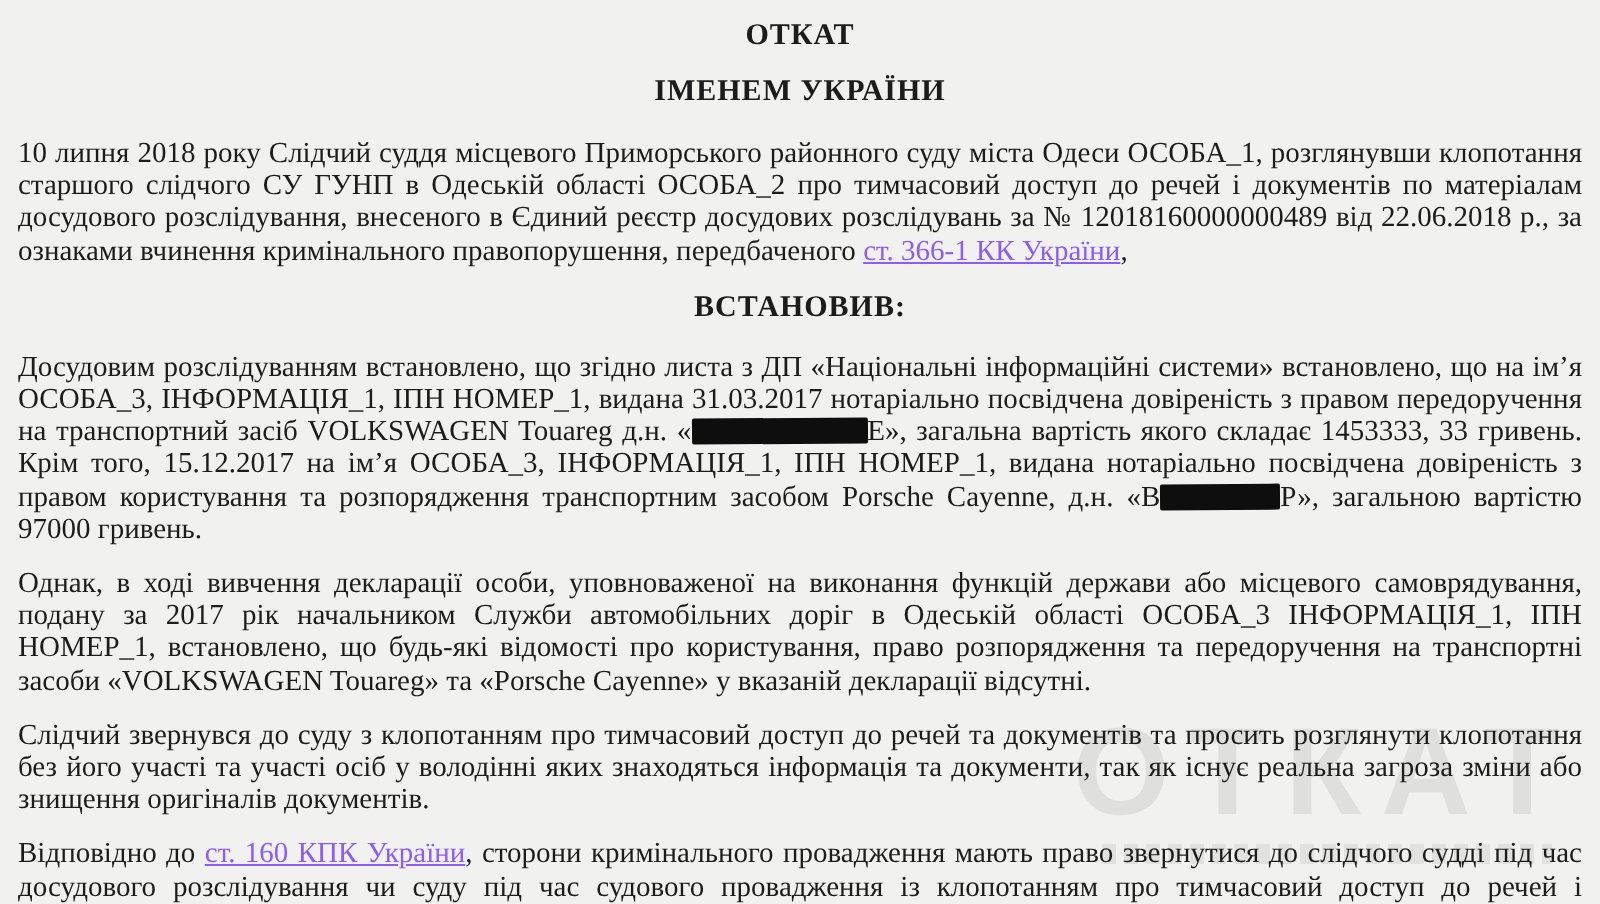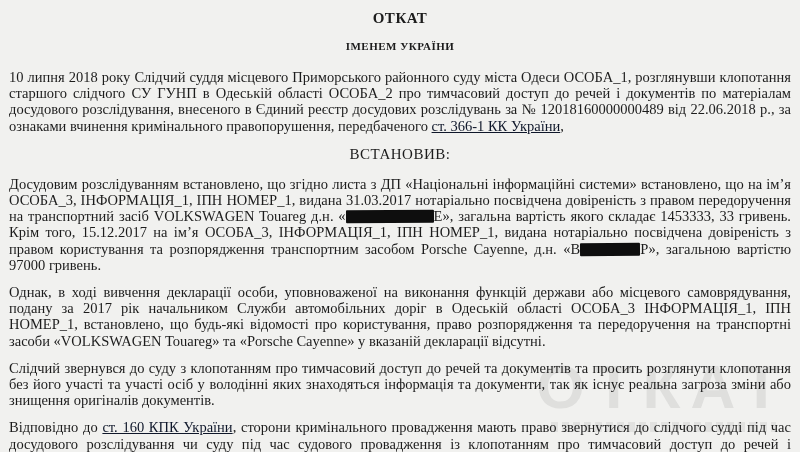--- a/index.html
+++ b/index.html
@@ -25,41 +25,41 @@
     text-align: center;
     font-weight: bold;
     font-size: 15px;
     line-height: 16px;
     margin: 0 0 12px 0;
     letter-spacing: 0.5px;
   }
   .doc-subtitle {
     text-align: center;
     font-weight: bold;
-    font-size: 11px;
+    font-size: 15px;
     line-height: 16px;
     margin: 0 0 15px 0;
     letter-spacing: 0.5px;
   }
   .section-heading {
     text-align: center;
-    font-weight: normal;
+    font-weight: bold;
     font-size: 15px;
     line-height: 16px;
     margin: 12px 0 14px 0;
     letter-spacing: 0.5px;
   }
   p.doc-par {
     margin: 0 0 11px 0;
     font-size: 14.5px;
     line-height: 16.2px;
     text-align: justify;
   }
   a.doc-link {
-    color: #0f172a;
+    color: #8b5cf6;
     text-decoration: underline;
     cursor: pointer;
   }
   .redacted {
     display: inline-block;
     height: 13px;
     background: #0e0e0e;
     vertical-align: -2px;
     border-radius: 1px;
     transform: rotate(-0.4deg);

